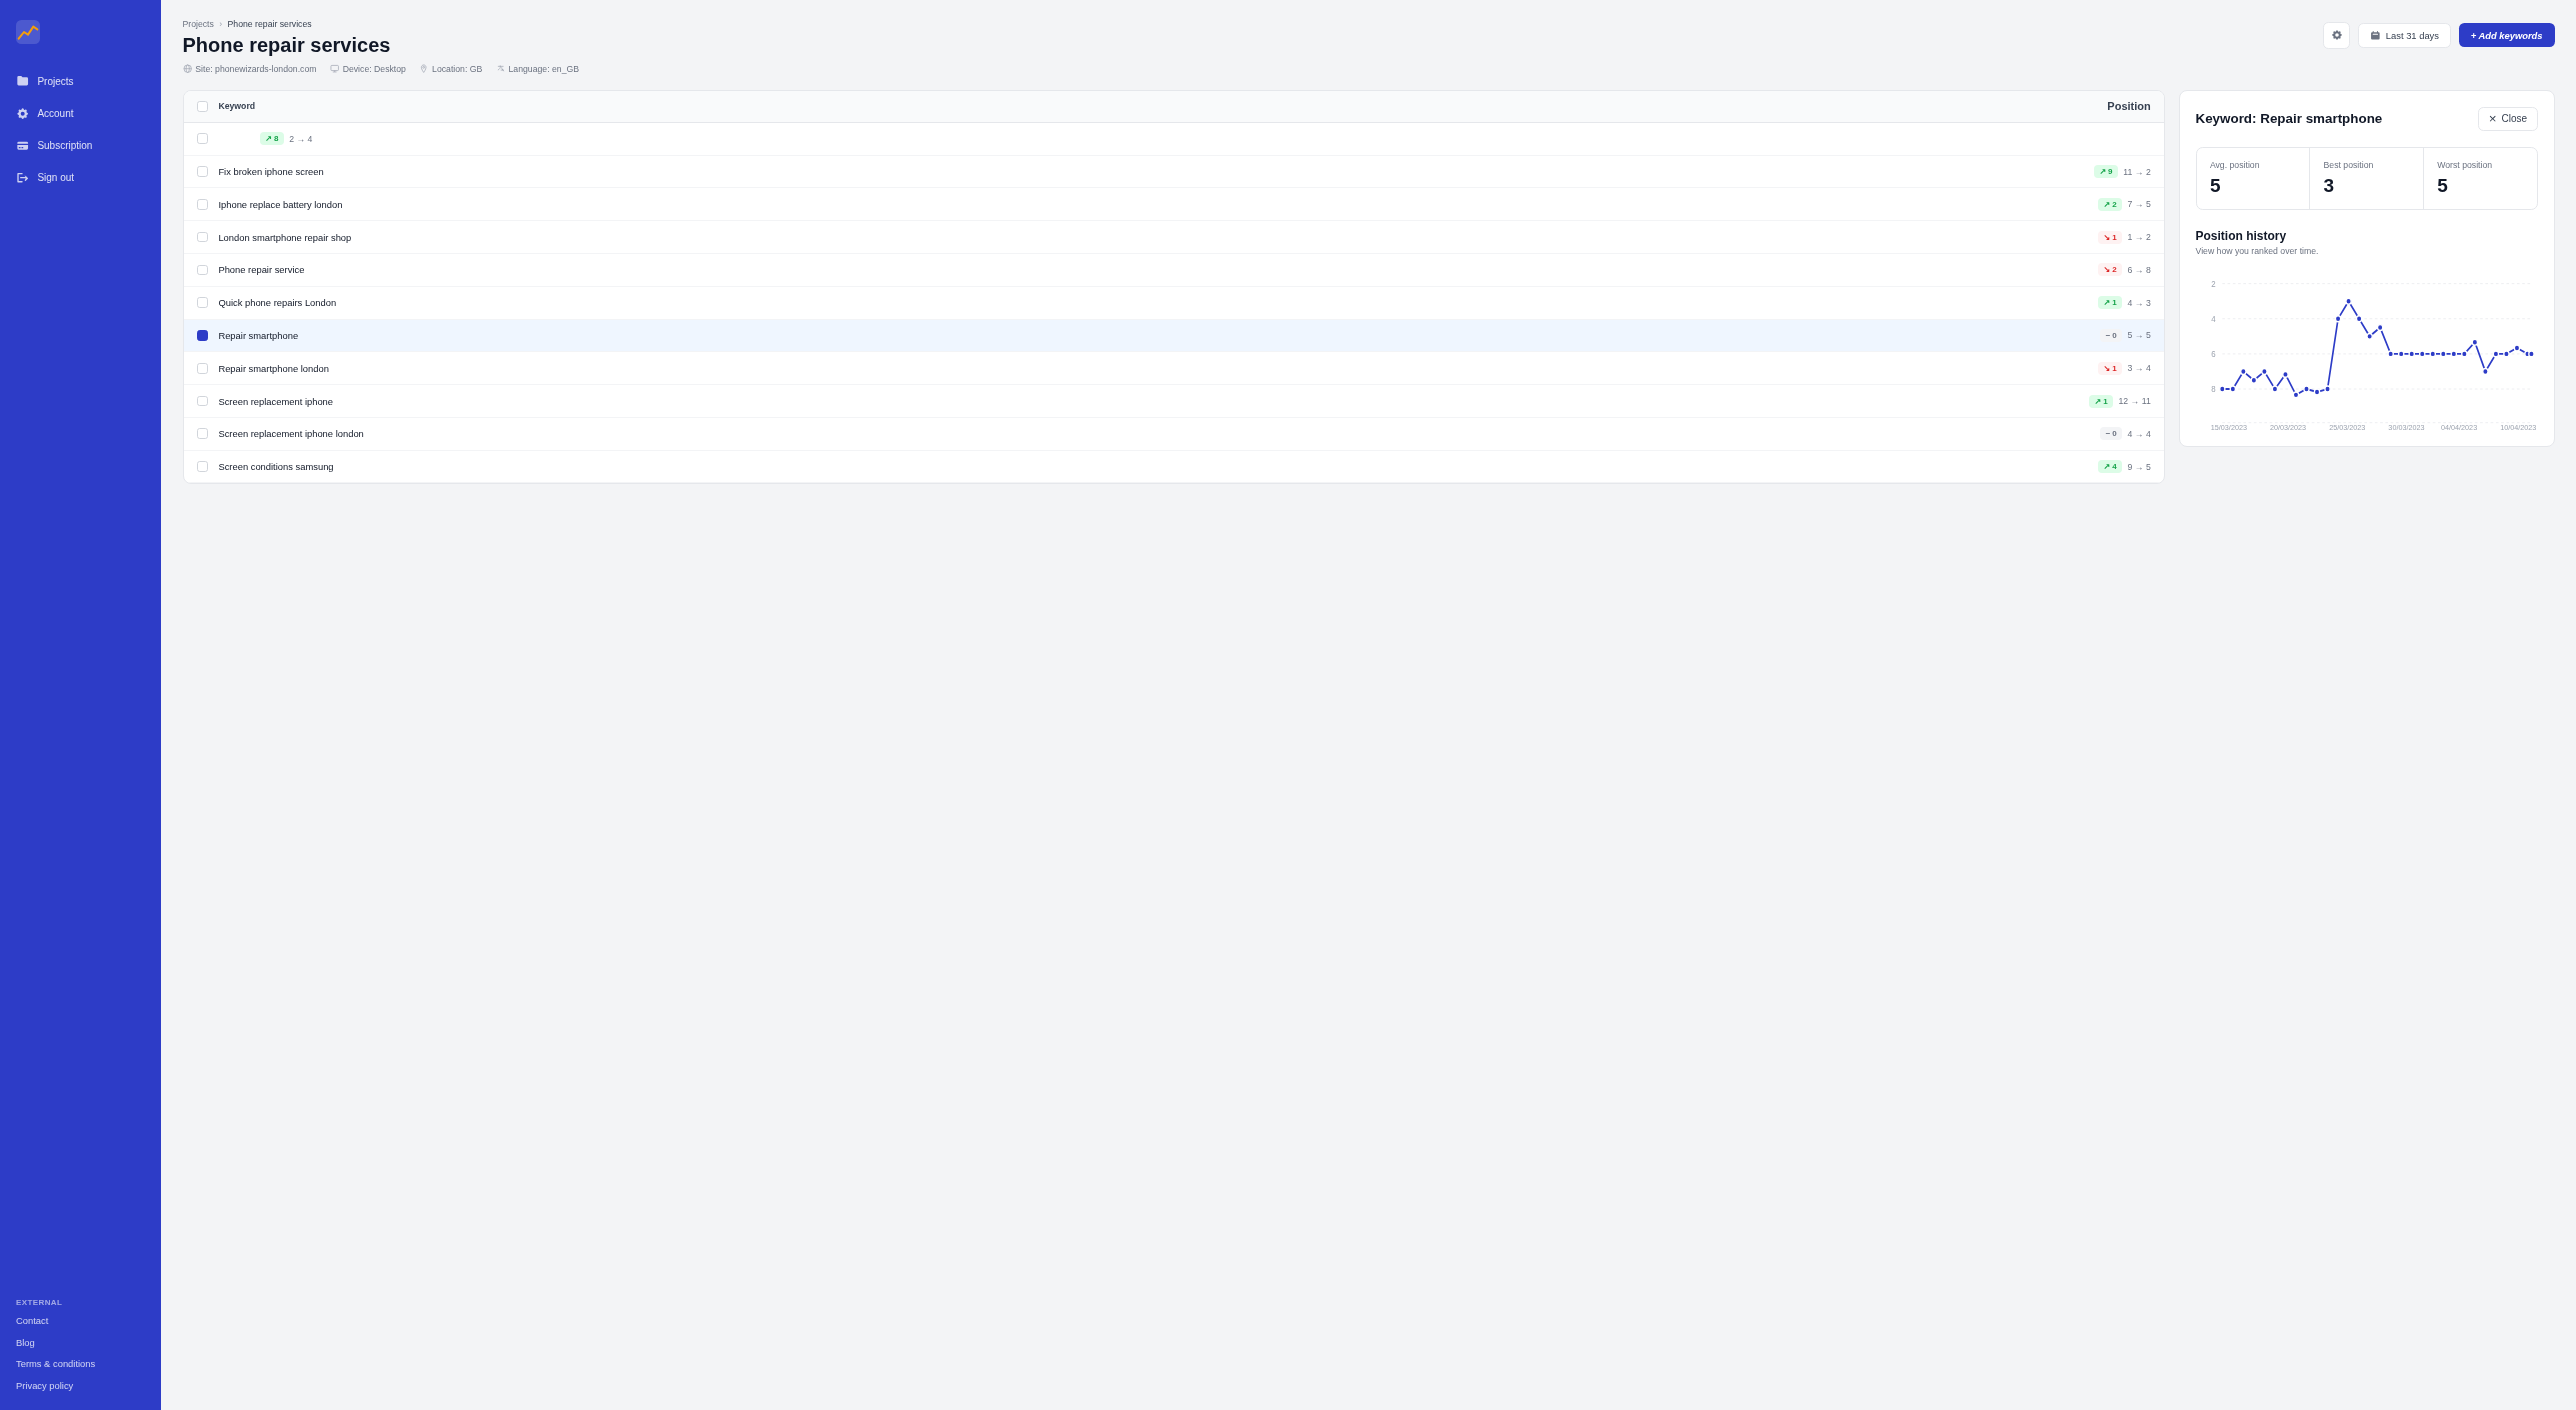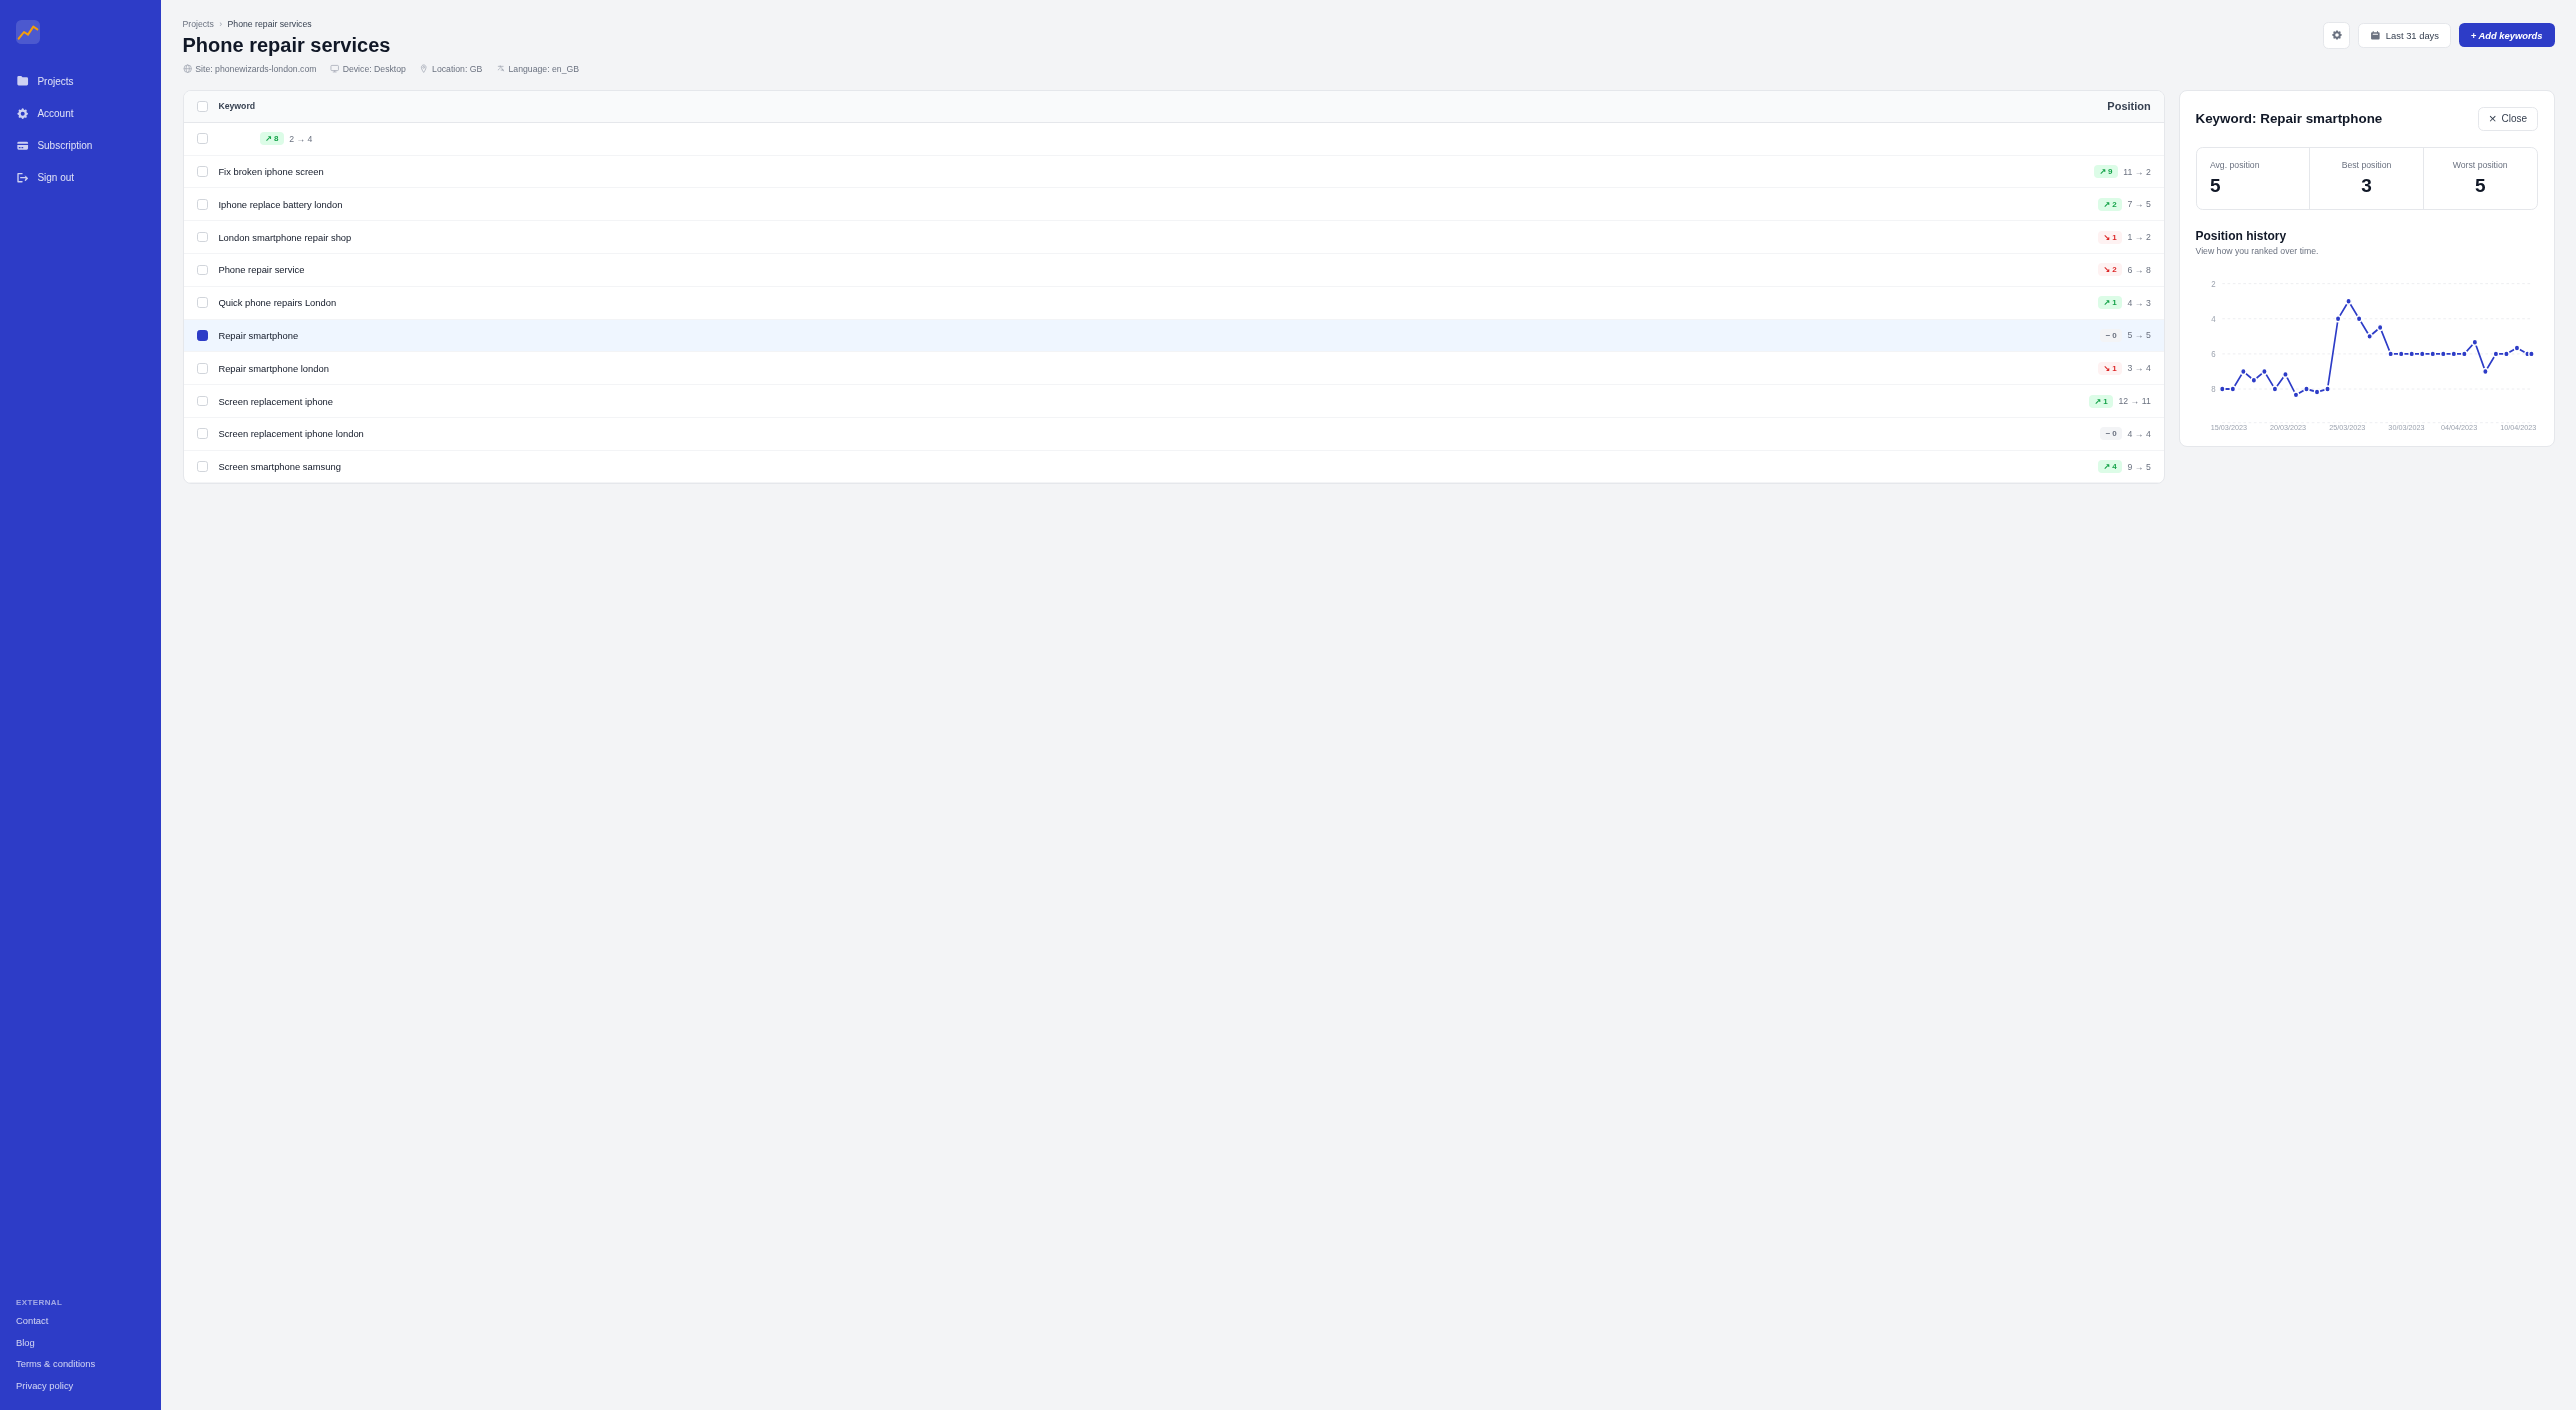--- a/index.html
+++ b/index.html
@@ -85,21 +85,21 @@
     .badge-neutral { background: #f3f4f6; color: #6b7280; }
     .checkbox { width: 10.7px; height: 10.7px; border: 1px solid #d1d5db; border-radius: 2.7px; background: white; cursor: pointer; }
 
     
     .detail-panel { background: white; border-radius: 8px; border: 0.7px solid #e5e7eb; padding: 16px; }
     .detail-header { display: flex; align-items: center; justify-content: space-between; margin-bottom: 16px; }
     .detail-title { font-size: 13.4px; font-weight: 700; color: #111827; }
     .btn-close { display: flex; align-items: center; gap: 4px; border: 0.7px solid #e5e7eb; border-radius: 5.4px; background: white; padding: 5.4px 9.4px; font-size: 10px; color: #374151; cursor: pointer; }
     .stats-row { display: flex; gap: 0; border: 0.7px solid #e5e7eb; border-radius: 6.7px; overflow: hidden; margin-bottom: 19px; }
     .stat-box { flex: 1; padding: 12px 13.4px; }
-    .stat-box + .stat-box { border-left: 0.7px solid #e5e7eb; text-align: center; }
+    .stat-box + .stat-box { border-left: 0.7px solid #e5e7eb; }
     .stat-label { font-size: 8.7px; color: #6b7280; margin-bottom: 5.4px; }
     .stat-value { font-size: 19px; font-weight: 700; color: #111827; }
     .history-title { font-size: 12px; font-weight: 700; color: #111827; margin-bottom: 2.7px; }
     .history-subtitle { font-size: 8.7px; color: #6b7280; margin-bottom: 13.4px; }
 
     
     .chart-area { position: relative; height: 161px; }
     .chart-svg { width: 100%; height: 100%; }
     .chart-y-label { font-size: 12px; fill: #9ca3af; }
     .chart-x-label { font-size: 11px; fill: #9ca3af; }
@@ -353,21 +353,21 @@
         <span>−</span>
         <span>0</span>
       </span>
       <span>4 → 4</span>
     </div>
   </div>
               <div class="table-row">
     <div class="row-check">
       <div class="checkbox"></div>
     </div>
-    <div class="row-keyword">Screen smartphone samsung</div>
+    <div class="row-keyword">Screen conditions samsung</div>
     <div class="row-position">
       <span class="badge badge-up">
         <span>↗</span>
         <span>4</span>
       </span>
       <span>9 → 5</span>
     </div>
   </div>
             </div>
         </div>

